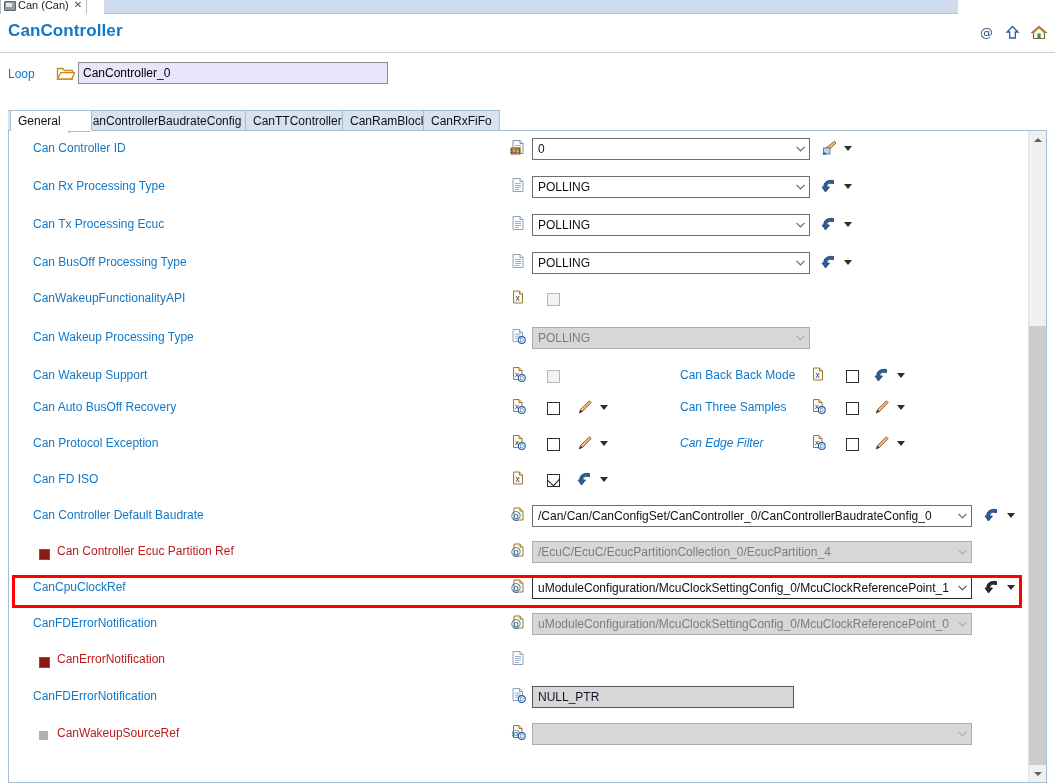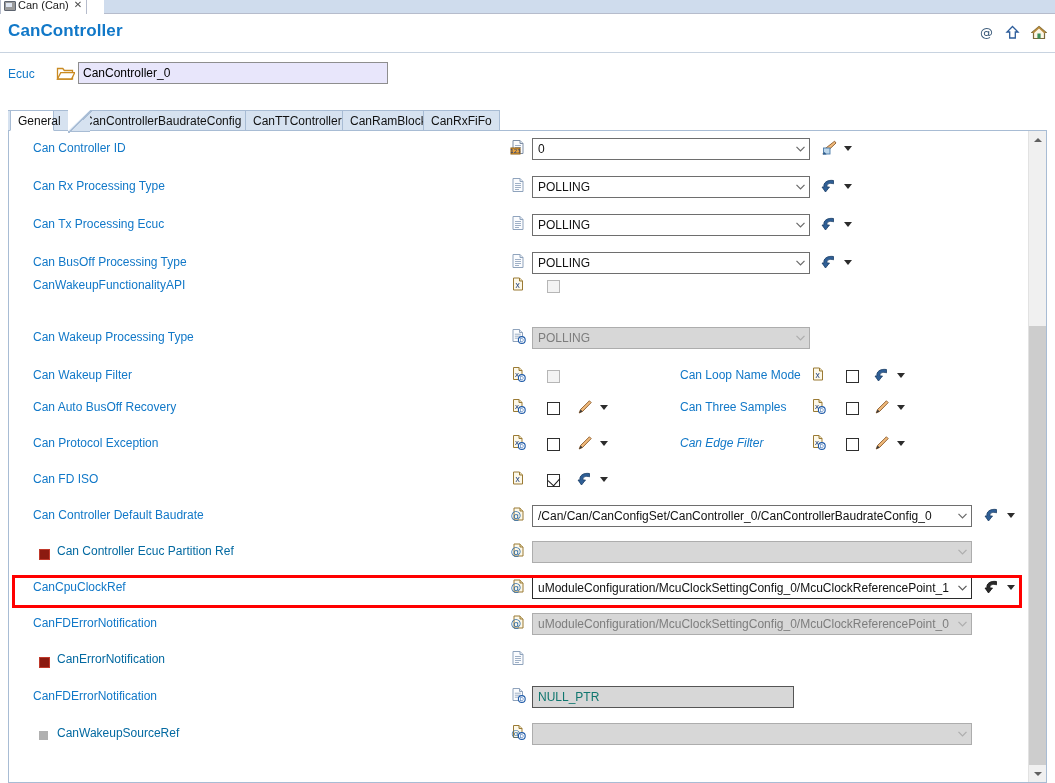--- a/index.html
+++ b/index.html
@@ -8,21 +8,21 @@
     background:#ffffff;
     font-family:"Liberation Sans", sans-serif;
     font-size:12px;
     color:#000;
     -webkit-font-smoothing:antialiased;
   }
   #root{position:relative;width:1055px;height:783px;}
 
   
   .tabstrip{
-    position:absolute;left:0;top:0;width:1055px;height:13px;
+    position:absolute;left:0;top:0;width:958px;height:13px;
     background:#ffffff;
   }
   .tabstrip .etab{
     position:absolute;left:0;top:-6px;height:19px;
     background:#ffffff;
     border:1px solid #b6bccc;border-bottom:none;
     border-radius:3px 3px 0 0;
     padding:0 4px 0 3px;
     display:flex;align-items:center;gap:3px;
     font-size:11px;color:#1a1a1a;white-space:nowrap;
@@ -117,21 +117,21 @@
     overflow:hidden;
   }
   .panelinner{position:absolute;left:0;top:0;width:1020px;height:651px;}
 
   
   .row{position:absolute;left:0;width:1020px;height:32px;}
   .lbl{
     position:absolute;left:24px;top:7px;font-size:12px;color:#1178c8;
     white-space:nowrap;
   }
-  .lbl.dim{color:#0369a1;}
+  .lbl.dim{color:#b91c1c;}
   .bullet{
     position:absolute;left:30px;top:12px;width:9px;height:9px;
   }
   .bullet.red{background:#8b1a10;border:1px solid #c0392b;}
   .bullet.gray{background:#b0b0b0;}
   .lbl.withbullet{left:48px;}
 
   .ico{position:absolute;top:5px;width:16px;height:16px;}
   .ico.col1{left:501px;}
   .ico.col2{left:801px;}
@@ -152,21 +152,21 @@
     position:absolute;right:4px;top:7px;width:9px;height:6px;
     pointer-events:none;
   }
   .txtbox{
     position:absolute;height:22px;box-sizing:border-box;
     border:1px solid #8e8e8e;background:#d7d7d7;
     font-size:12px;line-height:20px;padding:0 5px;color:#111;
     white-space:nowrap;overflow:hidden;
   }
   .txtbox.dis{color:#7d7d7d;border:1px solid #adadad;}
-  .txtbox.act{border:1px solid #555;color:#0f766e;}
+  .txtbox.act{border:1px solid #555;color:#0f172a;}
 
   
   .cbx{
     position:absolute;width:13px;height:13px;box-sizing:border-box;
     border:1px solid #2e2e2e;background:#ffffff;
   }
   .cbx.dis{border:1px solid #b6b6b6;background:#f3f3f3;}
   .cbx .tick{
     position:absolute;left:2px;top:0px;width:7px;height:9px;
     border:solid #1a1a1a;border-width:0 1.6px 1.6px 0;
@@ -240,42 +240,42 @@
       <svg width="16" height="15" viewBox="0 0 16 15">
         <polygon points="8,1.5 15,7.5 13.5,7.5 13.5,13.5 2.5,13.5 2.5,7.5 1,7.5" fill="#fdf6e6" stroke="#7b6a3a" stroke-width="1.2"></polygon>
         <rect x="6.4" y="8.5" width="3.2" height="5" fill="#3d8f5a"></rect>
         <polyline points="2,7.8 8,2.3 14,7.8" fill="none" stroke="#b68a3c" stroke-width="1.6"></polyline>
       </svg>
     </span>
   </div>
   <div class="hdr-rule"></div>
 
   <div class="namerow">
-    <div class="namelbl">Ecuc</div>
+    <div class="namelbl">Loop</div>
     <div class="folderico">
       <svg width="19" height="16" viewBox="0 0 19 16">
         <path d="M1.5 3.5 h5.3 l1.5 2 h8.2 v8.5 h-15 z" fill="none" stroke="#c98a22" stroke-width="1.3"></path>
         <path d="M1.5 14 l3.2 -6.3 h14 l-3.2 6.3 z" fill="#ffffff" stroke="#c98a22" stroke-width="1.3"></path>
       </svg>
     </div>
     <input class="nameinput" type="text" value="CanController_0" style="">
   </div>
 
   <div class="folder">
     <div class="tabrow">
       <div class="tabbg"></div>
       <div class="tabfill" style="left:0px;width:477px;"></div>
 
       <div class="tab inactive" style="left:68px;">CanControllerBaudrateConfig</div>
       <div class="tab inactive" style="left:237px;">CanTTController</div>
       <div class="tab inactive" style="left:334px;">CanRamBlock</div>
       <div class="tab inactive" style="left:415px;text-align:right;">CanRxFiFo</div>
 
       <div class="tabskew" style="left:60px;"></div>
-      <div class="tab active" style="left:2px;width:44px;">General</div>
+      <div class="tab active" style="left:2px;width:82px;">General</div>
     </div>
 
     <div class="panel">
       <div class="panelinner">
 
         <div class="row" style="top:3px">
           <div class="lbl">Can Controller ID</div>
           <span class="ico col1">
             <svg width="16" height="16" viewBox="0 0 16 16">
               <path d="M3 1.5 h7 l3 3 v10 h-10 z" fill="#fbfcfe" stroke="#7f8fa6" stroke-width="1"></path>
@@ -379,21 +379,21 @@
             </div>
           </div>
           <span class="actico" style="left:812px;top:6px;">
             <svg width="16" height="16" viewBox="0 0 16 16">
               <path d="M12.5 2.5 C6 1.5 2 5 3 9 L1 9 L4.5 14 L8.5 9 L6 9 C5.3 6.3 8.5 4.5 12.5 5.8 Z" fill="#2f5f96" stroke="#1a3d66" stroke-width="0.8"></path>
             </svg>
           </span>
           <span class="caret" style="left:835px;top:12px;"></span>
         </div>
 
-        <div class="row" style="top:140px">
+        <div class="row" style="top:153px">
           <div class="lbl">CanWakeupFunctionalityAPI</div>
           <span class="ico col1">
             <svg width="16" height="16" viewBox="0 0 16 16">
               <path d="M3.5 2 h6 l3 3 v9 h-9 z" fill="#fdf8e8" stroke="#9a7a34" stroke-width="1"></path>
               <path d="M9.5 2 v3 h3" fill="#e8dcb4" stroke="#9a7a34" stroke-width="1"></path>
               <text x="7.5" y="12" font-size="8" text-anchor="middle" fill="#2b4a84" font-family="DejaVu Sans, sans-serif">x</text>
             </svg>
           </span>
           <div class="cbx dis" style="left:538px;top:9px;"></div>
         </div>
@@ -415,33 +415,33 @@
             <div class="combo dis" style="left:0;top:0;width:278px;">
               <span class="cv">POLLING</span>
               <svg class="arr" viewBox="0 0 9 6">
                   <polyline points="0.5,0.8 4.5,5 8.5,0.8" fill="none" stroke="#adadad" stroke-width="1.2"></polyline>
                 </svg>
             </div>
           </div>
         </div>
 
         <div class="row" style="top:230px">
-          <div class="lbl">Can Wakeup Filter</div>
+          <div class="lbl">Can Wakeup Support</div>
           <span class="ico col1">
             <svg width="16" height="16" viewBox="0 0 16 16">
               <path d="M3.5 1.5 h5.5 l3 3 v9 h-8.5 z" fill="#fdf8e8" stroke="#9a7a34" stroke-width="1"></path>
               <path d="M9 1.5 v3 h3" fill="#e8dcb4" stroke="#9a7a34" stroke-width="1"></path>
               <text x="7" y="11" font-size="7.5" text-anchor="middle" fill="#2b4a84" font-family="DejaVu Sans, sans-serif">x</text>
               <circle cx="11.8" cy="12" r="3.4" fill="#ffffff" stroke="#1e5aa8" stroke-width="1.1"></circle>
               <text x="11.8" y="14.2" font-size="5.2" text-anchor="middle" fill="#1e5aa8" font-family="DejaVu Sans, sans-serif">D</text>
             </svg>
           </span>
           <div class="cbx dis" style="left:538px;top:9px;"></div>
 
-          <div class="sublbl" style="left:671px;top:7px;">Can Loop Name Mode</div>
+          <div class="sublbl" style="left:671px;top:7px;">Can Back Back Mode</div>
           <span class="ico col2">
             <svg width="16" height="16" viewBox="0 0 16 16">
               <path d="M3.5 2 h6 l3 3 v9 h-9 z" fill="#fdf8e8" stroke="#9a7a34" stroke-width="1"></path>
               <path d="M9.5 2 v3 h3" fill="#e8dcb4" stroke="#9a7a34" stroke-width="1"></path>
               <text x="7.5" y="12" font-size="8" text-anchor="middle" fill="#2b4a84" font-family="DejaVu Sans, sans-serif">x</text>
             </svg>
           </span>
           <div class="cbx" style="left:837px;top:9px;"></div>
           <span class="actico" style="left:865px;top:6px;">
             <svg width="16" height="16" viewBox="0 0 16 16">
@@ -581,20 +581,21 @@
           <div class="lbl dim withbullet">Can Controller Ecuc Partition Ref</div>
           <span class="ico col1">
             <svg width="16" height="16" viewBox="0 0 16 16">
               <path d="M4 2 h6 l3 3 v9 h-9 z" fill="#fdf8e8" stroke="#9a7a34" stroke-width="1"></path>
               <path d="M10 2 v3 h3" fill="#e8dcb4" stroke="#9a7a34" stroke-width="1"></path>
               <text x="6" y="12.5" font-size="10.5" text-anchor="middle" fill="#2b6aa8" font-family="DejaVu Sans, sans-serif">@</text>
             </svg>
           </span>
           <div class="ctl" style="left:523px;top:4px;">
             <div class="combo dis" style="left:0;top:0;width:440px;">
+              <span class="cv">/EcuC/EcuC/EcucPartitionCollection_0/EcucPartition_4</span>
               <svg class="arr" viewBox="0 0 9 6">
                   <polyline points="0.5,0.8 4.5,5 8.5,0.8" fill="none" stroke="#adadad" stroke-width="1.2"></polyline>
                 </svg>
             </div>
           </div>
         </div>
 
         <div class="row" style="top:442px">
           <div class="lbl">CanCpuClockRef</div>
           <span class="ico col1">

